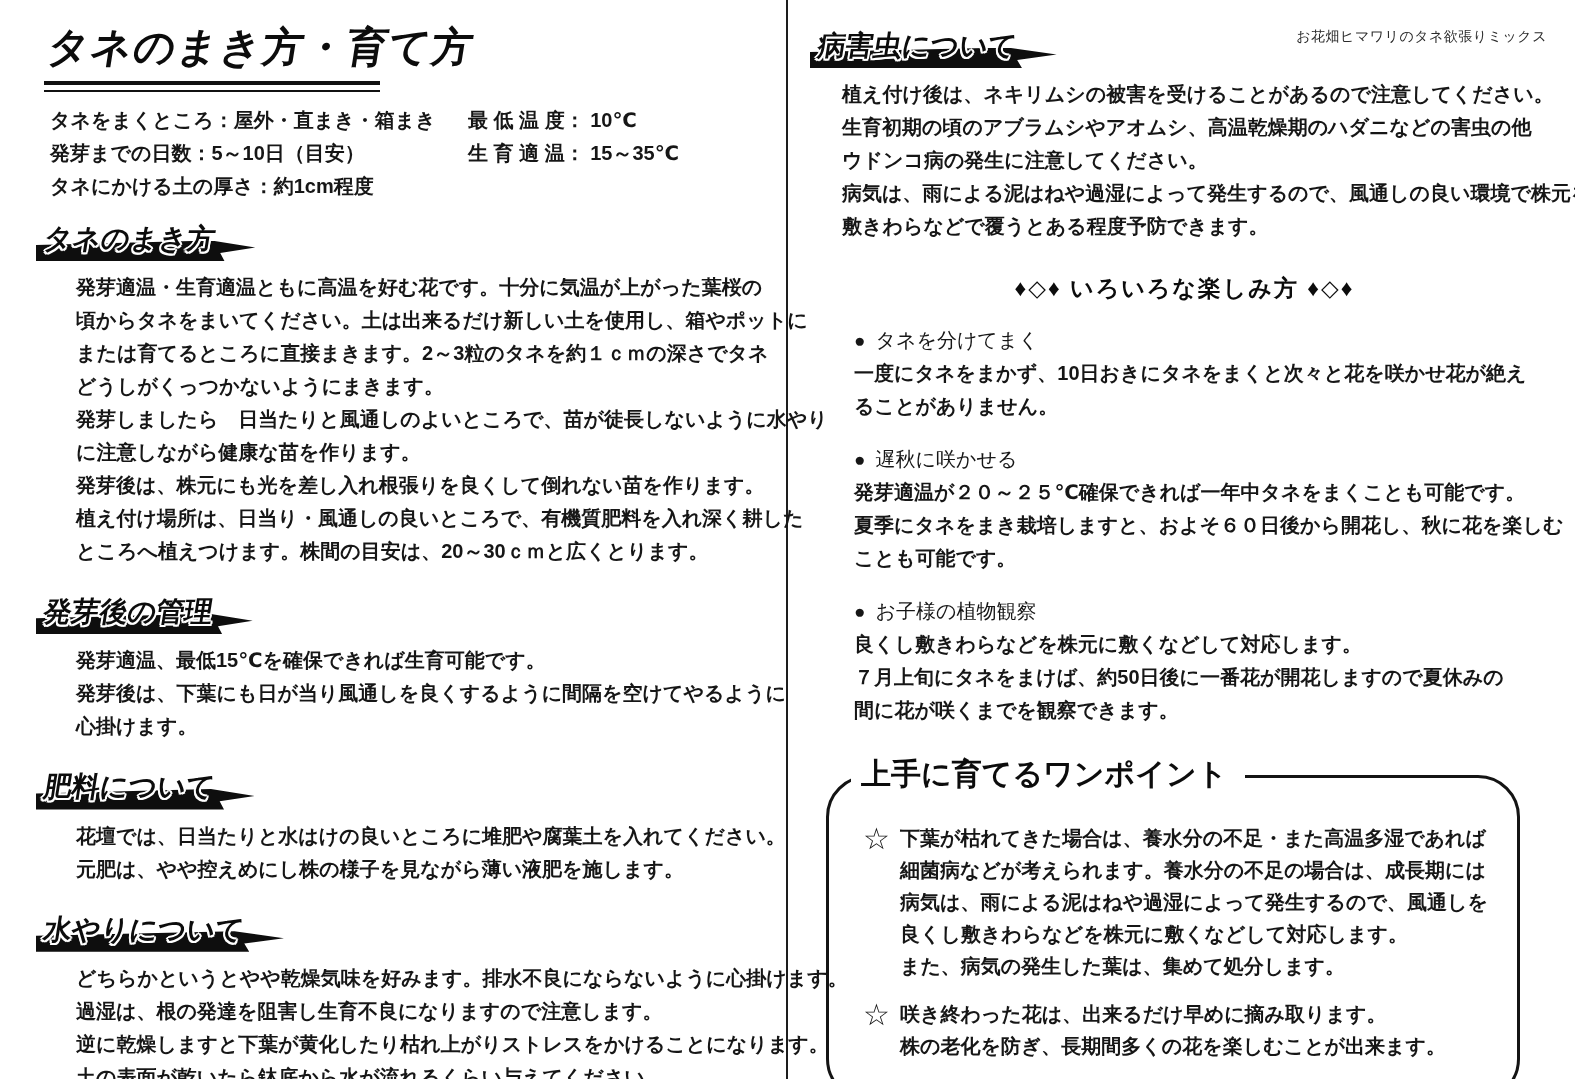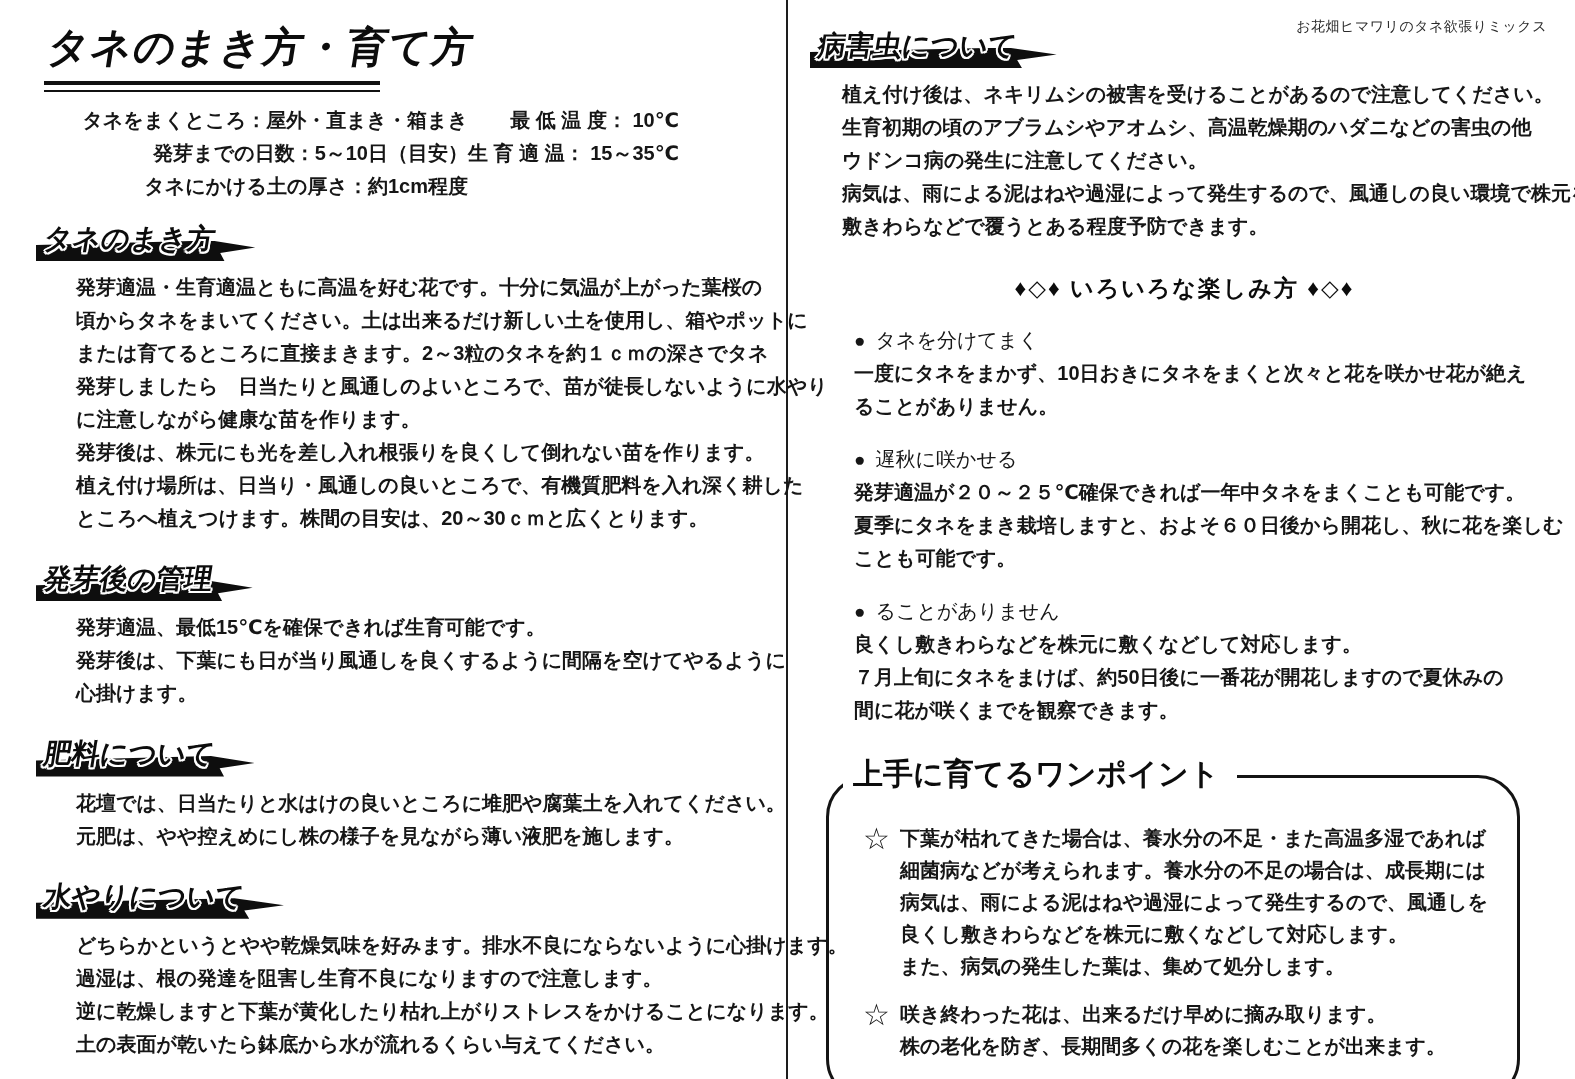--- a/index.html
+++ b/index.html
@@ -5,30 +5,30 @@
   html,body{margin:0;padding:0;}
   body{
     width:1575px;height:1079px;background:#ffffff;color:#161616;
     font-family:"Liberation Sans","DejaVu Sans",sans-serif;
     position:relative;overflow:hidden;
   }
   .divider{position:absolute;left:786px;top:0;width:2px;height:1079px;background:#1d1d1d;}
   .col{position:absolute;top:0;}
   .col-left{left:38px;top:20px;width:732px;}
   .col-right{left:812px;top:12px;width:745px;}
-  .page-note{position:absolute;top:18px;right:28px;font-size:14px;color:#2a2a2a;letter-spacing:.5px;}
+  .page-note{position:absolute;top:28px;right:28px;font-size:14px;color:#2a2a2a;letter-spacing:.5px;}
 
   
   .page-title{display:inline-block;font-size:41px;font-weight:900;transform:skewX(-9deg);
     letter-spacing:1px;margin-left:10px;white-space:nowrap;color:#0c0c0c;}
   .title-rule{width:336px;height:5px;border-top:4px solid #111;border-bottom:2px solid #111;
     margin:6px 0 12px 6px;}
 
   
-  .info{display:flex;font-size:20px;line-height:33px;margin:4px 0 2px 12px;text-align:right;}
+  .info{display:flex;font-size:20px;line-height:33px;margin:4px 0 2px 12px;}
   .info-a{width:418px;}
   .tline{white-space:nowrap;font-weight:bold;}
 
   
   .sec-head{position:relative;display:inline-block;font-size:28px;font-weight:900;
     margin:18px 0 10px -2px;padding:0 40px 6px 8px;line-height:1.15;}
   .sec-head::before{content:"";position:absolute;left:0;right:0;top:46%;bottom:0;
     background:#0e0e0e;clip-path:polygon(0 22%,80% 0,100% 34%,84% 60%,86% 100%,0 100%);}
   .sec-head .t{position:relative;display:inline-block;transform:skewX(-9deg);color:#0c0c0c;
     text-shadow:2px 0 0 #fff,-2px 0 0 #fff,0 2px 0 #fff,0 -2px 0 #fff,
@@ -43,21 +43,21 @@
 
   
   .bullet-item{margin:20px 0 0 42px;font-size:20px;line-height:33px;}
   .bullet-row{display:flex;align-items:flex-start;}
   .bullet-icon{font-size:19px;margin-right:10px;line-height:33px;}
   .bullet-body{}
 
   
   .point-box{position:relative;margin:48px 0 0 14px;width:648px;border:3px solid #141414;
     border-radius:42px;padding:34px 14px 20px 26px;}
-  .point-head{position:absolute;top:-24px;left:14px;background:#ffffff;font-size:30px;
+  .point-head{position:absolute;top:-24px;left:22px;background:#ffffff;font-size:30px;
     font-weight:900;padding:0 18px 0 10px;white-space:nowrap;color:#0c0c0c;}
   .star-item{display:flex;align-items:flex-start;margin:10px 0 16px 8px;
     font-size:20px;line-height:32px;}
   .star-icon{font-size:30px;line-height:34px;margin-right:10px;}
 </style>
 </head>
 <body>
 
 <div class="divider"></div>
 <div class="page-note">お花畑ヒマワリのタネ欲張りミックス</div>
@@ -79,20 +79,21 @@
         <div class="tline">生 育 適 温： 15～35℃</div>
       </div>
   </div>
 
   <div>
     <div class="sec-head"><span class="t">タネのまき方</span></div>
     <div class="para">
         <div class="tline">発芽適温・生育適温ともに高温を好む花です。十分に気温が上がった葉桜の</div>
         <div class="tline">頃からタネをまいてください。土は出来るだけ新しい土を使用し、箱やポットに</div>
         <div class="tline">または育てるところに直接まきます。2～3粒のタネを約１ｃｍの深さでタネ</div>
+        <div class="tline">どうしがくっつかないようにまきます。</div>
         <div class="tline">発芽しましたら　日当たりと風通しのよいところで、苗が徒長しないように水やり</div>
         <div class="tline">に注意しながら健康な苗を作ります。</div>
         <div class="tline">発芽後は、株元にも光を差し入れ根張りを良くして倒れない苗を作ります。</div>
         <div class="tline">植え付け場所は、日当り・風通しの良いところで、有機質肥料を入れ深く耕した</div>
         <div class="tline">ところへ植えつけます。株間の目安は、20～30ｃｍと広くとります。</div>
       </div>
   </div>
 
   <div>
     <div class="sec-head"><span class="t">発芽後の管理</span></div>
@@ -155,21 +156,21 @@
     <div class="bullet-body">
         <div class="tline">発芽適温が２０～２５℃確保できれば一年中タネをまくことも可能です。</div>
         <div class="tline">夏季にタネをまき栽培しますと、およそ６０日後から開花し、秋に花を楽しむ</div>
         <div class="tline">ことも可能です。</div>
       </div>
   </div>
 
   <div class="bullet-item">
     <div class="bullet-row">
       <span class="bullet-icon">●</span>
-      <span>ることがありません</span>
+      <span>お子様の植物観察</span>
     </div>
     <div class="bullet-body">
         <div class="tline">良くし敷きわらなどを株元に敷くなどして対応します。</div>
         <div class="tline">７月上旬にタネをまけば、約50日後に一番花が開花しますので夏休みの</div>
         <div class="tline">間に花が咲くまでを観察できます。</div>
       </div>
   </div>
 
   <div class="point-box">
     <div class="point-head">上手に育てるワンポイント</div>

